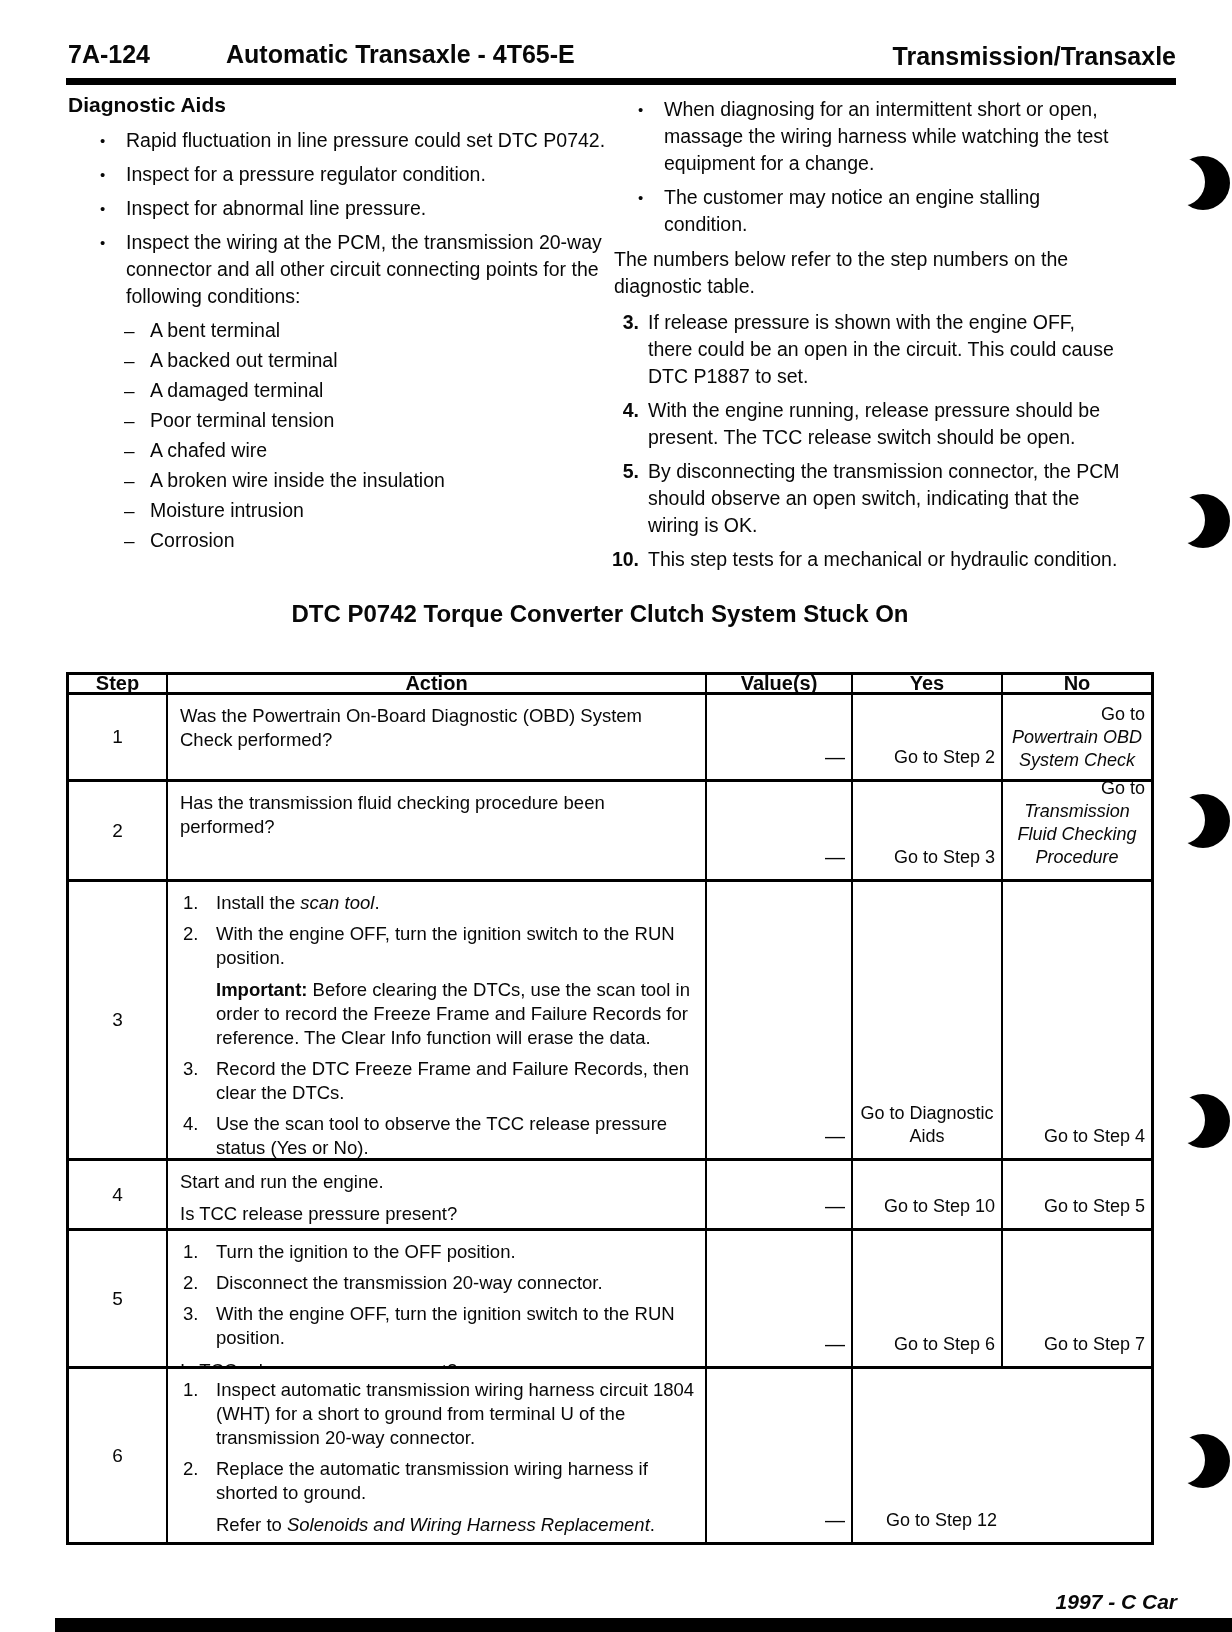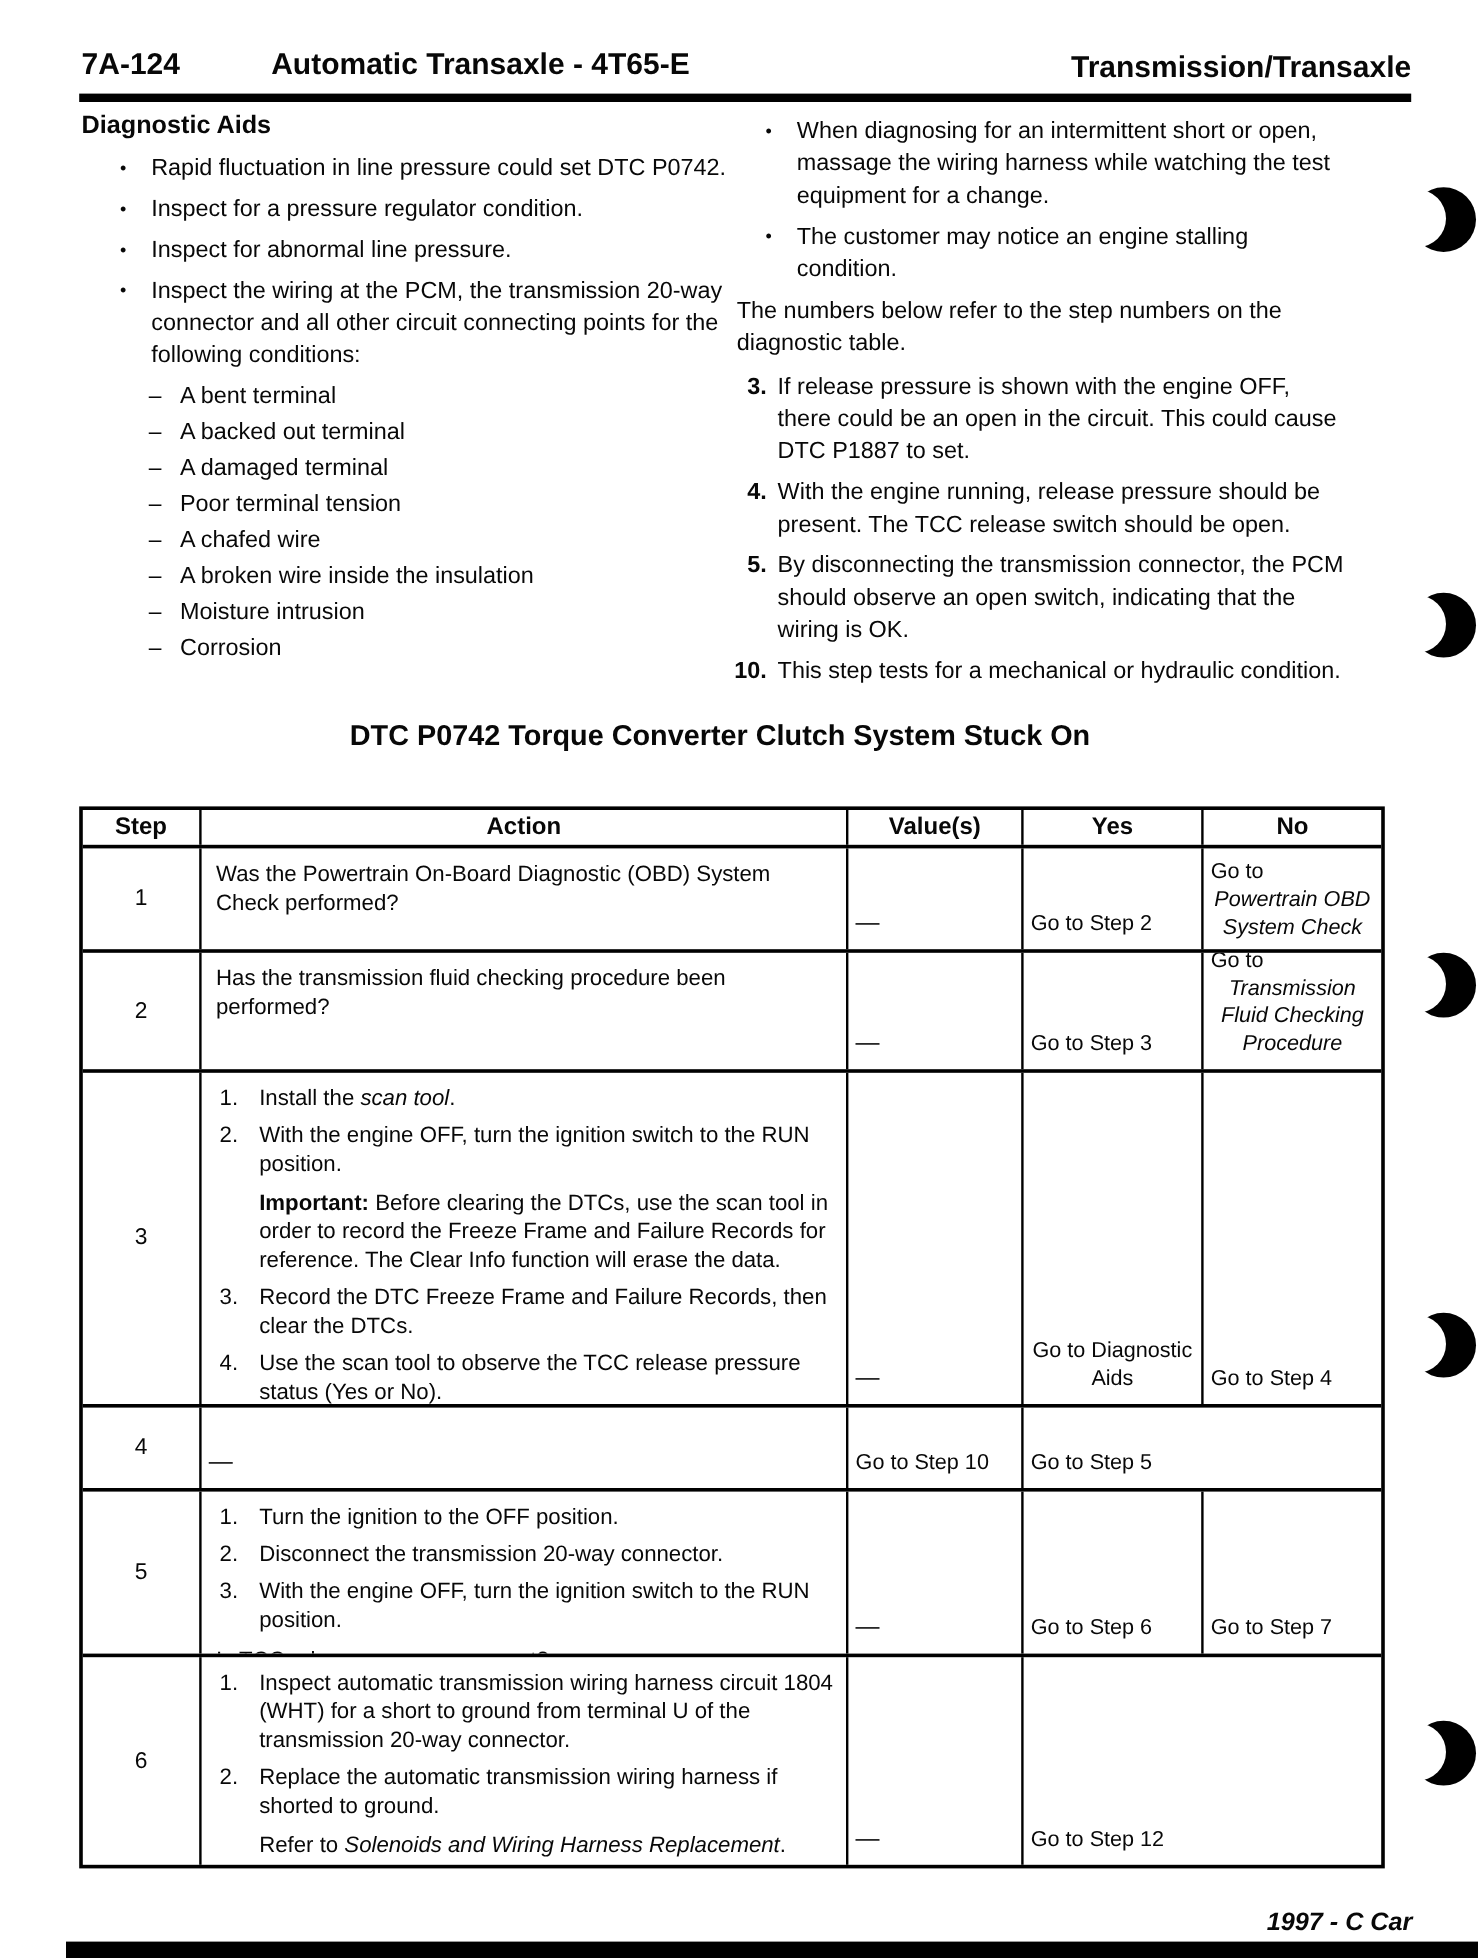--- a/index.html
+++ b/index.html
@@ -28,38 +28,38 @@
   .col p.intro{margin:8px 0 9px 4px;}
   ol.steps{list-style:none;margin:0;padding:0;}
   ol.steps li{display:flex;margin:0 0 7px 0;}
   ol.steps .snum{width:38px;min-width:38px;text-align:right;font-weight:bold;padding-right:9px;box-sizing:border-box;}
   
   .tbl-title{position:absolute;left:56px;top:600px;width:1088px;text-align:center;
     font-size:24px;font-weight:bold;}
   .dtc-table{position:absolute;left:66px;top:672px;width:1088px;border:3px solid #000;box-sizing:border-box;background:#fff;}
   .trow{display:grid;grid-template-columns:99px 539px 146px 150px auto;border-bottom:3px solid #000;box-sizing:border-box;}
   .trow:last-child{border-bottom:none;}
-  .trow.thead{height:32px;}
+  .trow.thead{height:20px;}
   .trow.r0{height:87px;}
   .trow.r1{height:100px;}
   .trow.r2{height:279px;}
   .trow.r3{height:70px;}
   .trow.r4{height:138px;}
   .trow.r5{height:173px;}
   .td{border-right:2px solid #000;box-sizing:border-box;overflow:hidden;}
   .td:last-child{border-right:none;}
   .th{display:flex;align-items:center;justify-content:center;font-weight:bold;font-size:20px;}
   .stepc{display:flex;align-items:center;justify-content:center;font-size:19px;}
   .actionc{display:flex;flex-direction:column;padding:9px 10px 7px 12px;font-size:18.5px;line-height:24px;}
   .actionc .ap{margin:0 0 6px 0;}
   .actionc .ni{display:grid;grid-template-columns:36px 1fr;margin:0 0 7px 0;}
   .actionc .nn{padding-left:3px;}
   .actionc .indent{margin:1px 0 7px 36px;}
   .actionc .q{margin-top:auto;padding-top:2px;}
-  .vc{display:flex;flex-direction:column;justify-content:flex-end;align-items:flex-start;
+  .vc{display:flex;flex-direction:column;justify-content:flex-end;align-items:flex-end;
       text-align:center;font-size:18px;line-height:23px;padding:6px 6px 10px;}
   .vc.vtop{justify-content:flex-start;padding-top:8px;}
   .vc .dash{font-size:20px;}
   
   .footer{position:absolute;left:737px;top:1590px;width:440px;text-align:right;
     font-size:21px;font-weight:bold;font-style:italic;}
   .bottom-bar{position:absolute;left:55px;right:0;top:1618px;height:14px;background:#000;}
   
   .crescent{position:absolute;left:1176px;width:54px;height:54px;pointer-events:none;}
   .crescent::before{content:"";position:absolute;right:0;top:0;width:54px;height:54px;border-radius:50%;background:#000;}
@@ -218,20 +218,24 @@
           </div>
         </div>
         <div class="td vc">
           <span class="dash">—</span>
         </div>
         <div class="td vc">Go to Diagnostic Aids</div>
         <div class="td vc">Go to Step 4</div>
       </div>
       <div class="trow r3">
         <div class="td stepc">4</div>
+        <div class="td actionc">
+          <p class="ap">Start and run the engine.</p>
+          <div class="q">Is TCC release pressure present?</div>
+        </div>
         <div class="td vc">
           <span class="dash">—</span>
         </div>
         <div class="td vc">Go to Step 10</div>
         <div class="td vc">Go to Step 5</div>
       </div>
       <div class="trow r4">
         <div class="td stepc">5</div>
         <div class="td actionc">
           <div class="ni">

